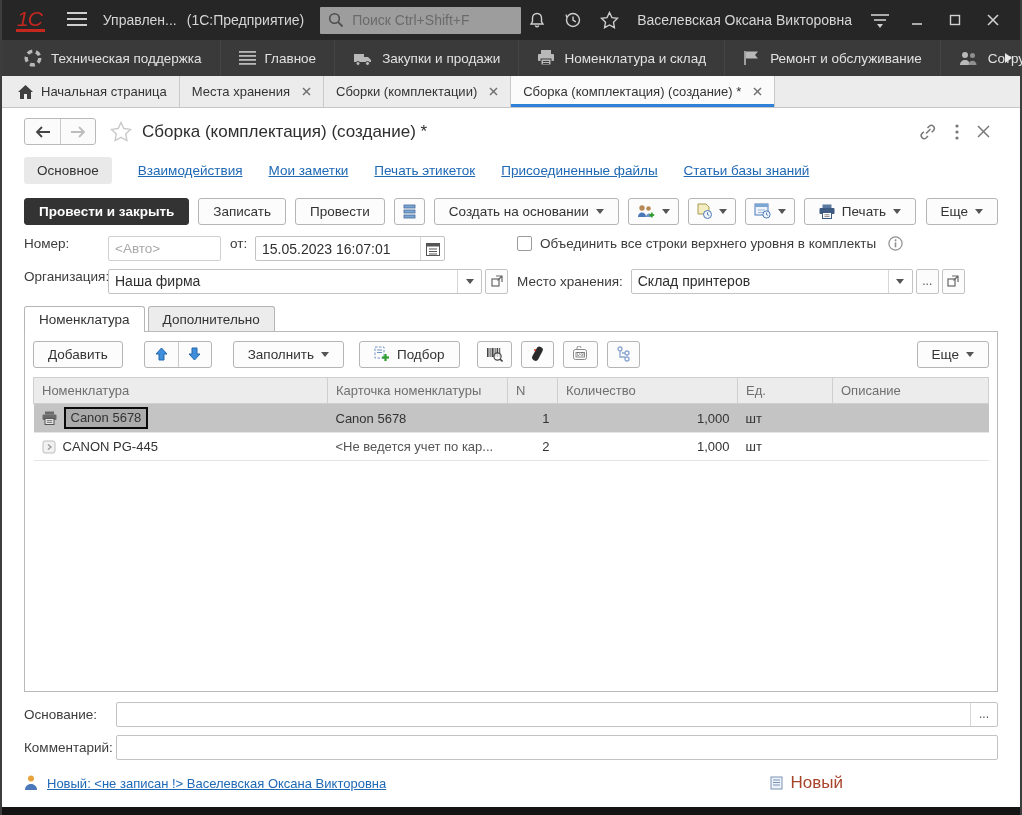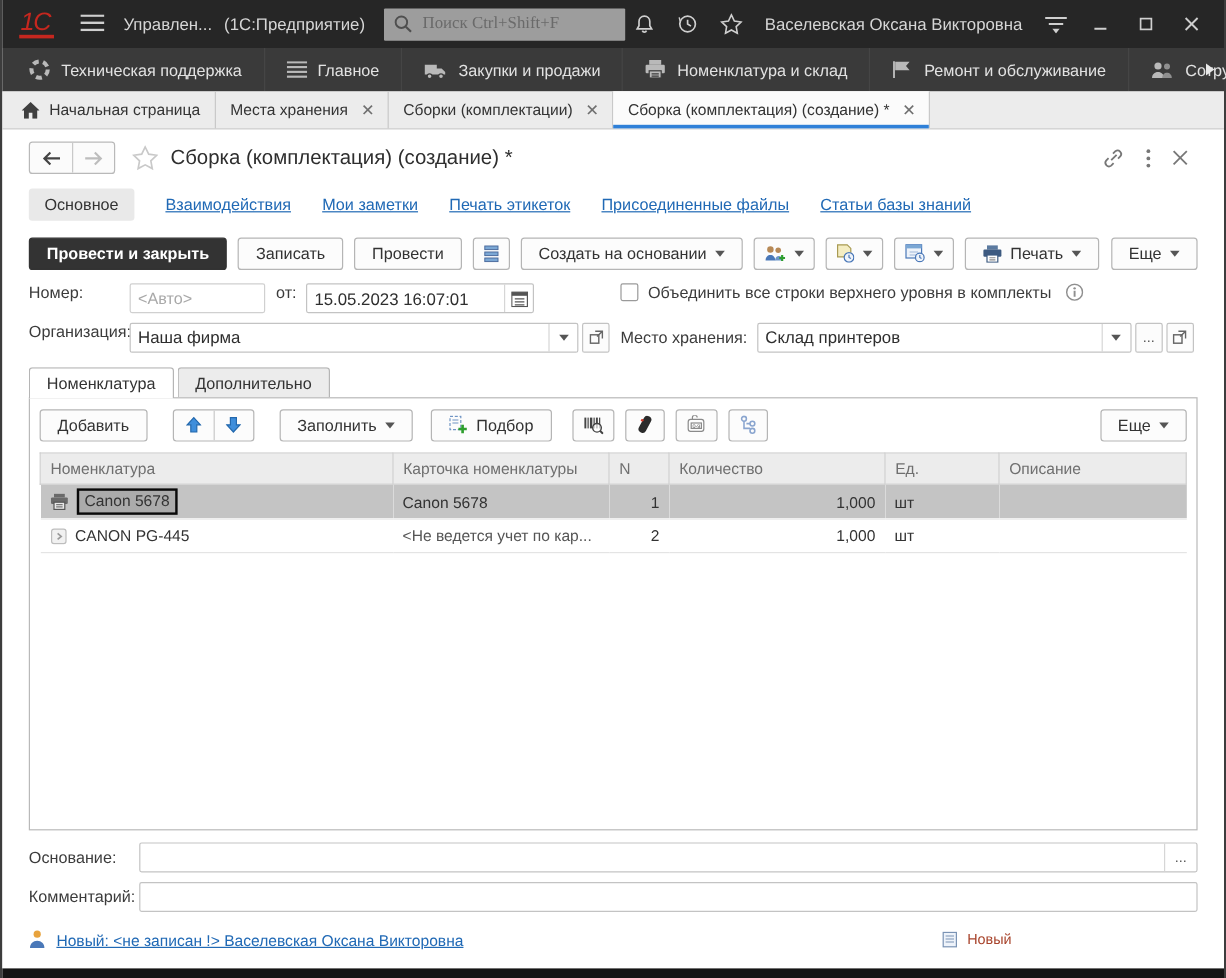--- a/index.html
+++ b/index.html
@@ -8,21 +8,21 @@
   .window { width:1022px; height:815px; display:flex; flex-direction:column; background:#fff;
             border-left:2px solid #3d3d3d; border-right:2px solid #3d3d3d; }
 
   
   .topbar { height:40px; background:#262626; display:flex; align-items:center; color:#cfcfcf; flex:0 0 auto; padding:0 10px 0 14px; }
   .logo1c { color:#c5271f; font-weight:normal; font-style:italic; font-size:21px; border-bottom:3px solid #c5271f; line-height:20px; padding:0 3px 0 1px; letter-spacing:-1px; }
   .hamburger { margin:0 16px 0 22px; cursor:pointer; }
   .app-title { font-size:14px; color:#d6d6d6; white-space:nowrap; }
   .app-platform { font-size:14px; color:#d6d6d6; margin-left:10px; white-space:nowrap; }
   .top-search { margin-left:16px; width:302px; height:27px; background:#9d9d9d; display:flex; align-items:center; padding:0 8px; border-radius:1px; }
-  .top-search input { border:none; outline:none; background:transparent; color:#5f5f5f; font-size:14px; width:100%; font-family:Liberation Serif, serif; }
+  .top-search input { border:none; outline:none; background:transparent; color:#5f5f5f; font-size:14px; width:100%; font-family:Liberation Sans, sans-serif; }
   .top-search input::placeholder { color:#6a6a6a; }
   .top-icons { display:flex; align-items:center; margin-left:auto; gap:4px; }
   .tool-ic { width:32px; height:30px; display:flex; align-items:center; justify-content:center; cursor:pointer; }
   .user-name { font-size:14px; color:#d6d6d6; margin:0 8px; white-space:nowrap; }
   .winbtn { width:34px; height:30px; display:flex; align-items:center; justify-content:center; cursor:pointer; }
 
   
   .ribbon { height:36px; background:#3a3a3a; display:flex; align-items:stretch; color:#e2e2e2; flex:0 0 auto; position:relative; }
   .ribbon-item { display:flex; align-items:center; gap:9px; padding:0 18px; font-size:13.5px; cursor:pointer; border-right:1px solid rgba(255,255,255,0.06); white-space:nowrap; }
   .ribbon-item:first-child { padding-left:22px; }
@@ -91,21 +91,21 @@
   .num { text-align:right; }
 
   
   .brow { display:flex; align-items:center; margin:0 22px; height:26px; }
   .brow.b1 { margin-top:10px; }
   .brow.b2 { margin-top:8px; }
   .brow .lbl { width:92px; flex:0 0 auto; }
   .statusbar { display:flex; align-items:center; margin:11px 22px 12px 22px; height:24px; }
   .status-link { color:#2069b5; text-decoration:underline; font-size:13px; margin-left:9px; cursor:pointer; }
   .status-right { margin-left:auto; display:flex; align-items:center; gap:8px; margin-right:155px; }
-  .status-new { color:#a8442c; font-size:12px; }
+  .status-new { color:#a8442c; font-size:17px; }
   .bottom-strip { height:8px; background:#141414; flex:0 0 auto; }
 </style>
 </head>
 <body>
 
 <div class="window">
 
   <div class="topbar">
     <span class="logo1c">1С</span>
     <span class="hamburger">
@@ -469,21 +469,21 @@
         </div>
         <span class="sq-btn">
           <svg width="12" height="12" viewBox="0 0 12 12" fill="none" stroke="#666" stroke-width="1.2">
               <rect x="1" y="4" width="7" height="7"></rect>
               <path d="M5 1h6v6M11 1L6.5 5.5"></path>
             </svg>
         </span>
       </div>
       <div class="abs" style="left:493px; gap:3px;">
         <span class="lbl" style="margin-right:5px;">Место хранения:</span>
-        <div class="fld" style="width:312px;justify-content:center;">
+        <div class="fld" style="width:282px;justify-content:center;">
           <input type="text" style="font-size: 14px;" value="Склад принтеров">
           <span class="seg">
               <span class="caret"></span>
             </span>
         </div>
         <span class="sq-btn">...</span>
         <span class="sq-btn">
           <svg width="12" height="12" viewBox="0 0 12 12" fill="none" stroke="#666" stroke-width="1.2">
               <rect x="1" y="4" width="7" height="7"></rect>
               <path d="M5 1h6v6M11 1L6.5 5.5"></path>

